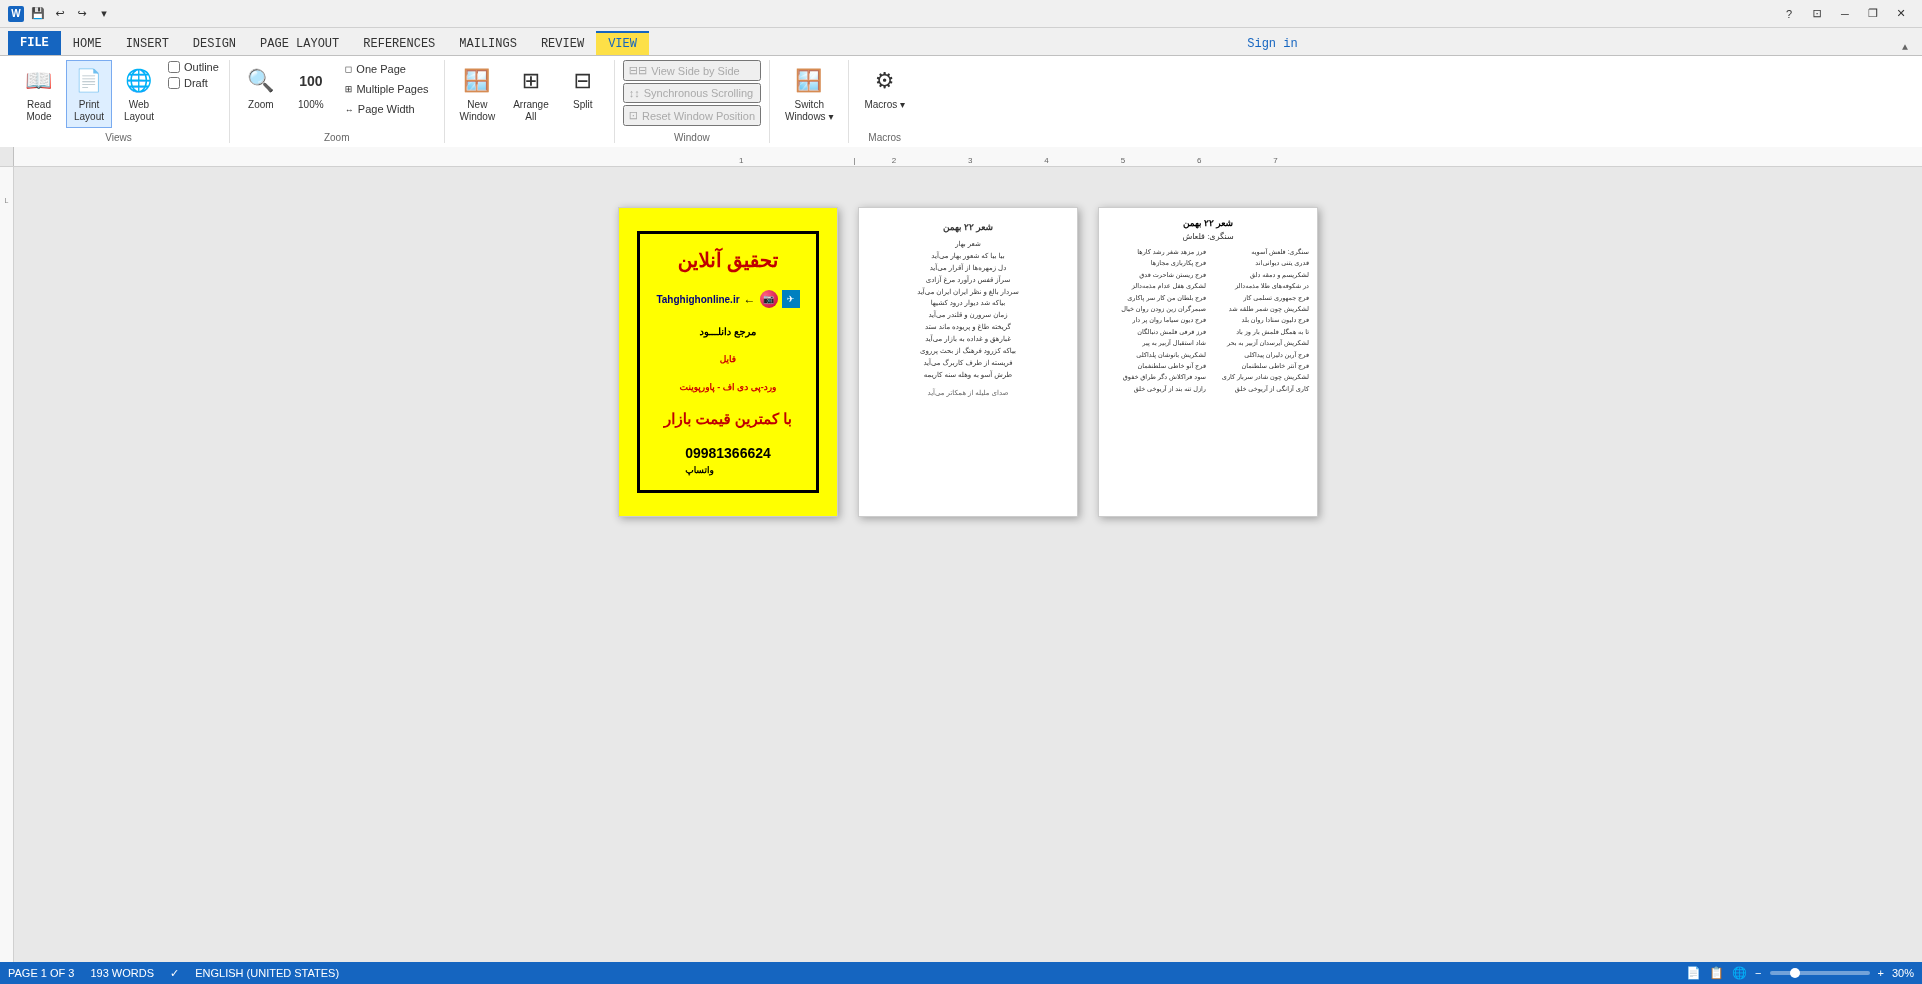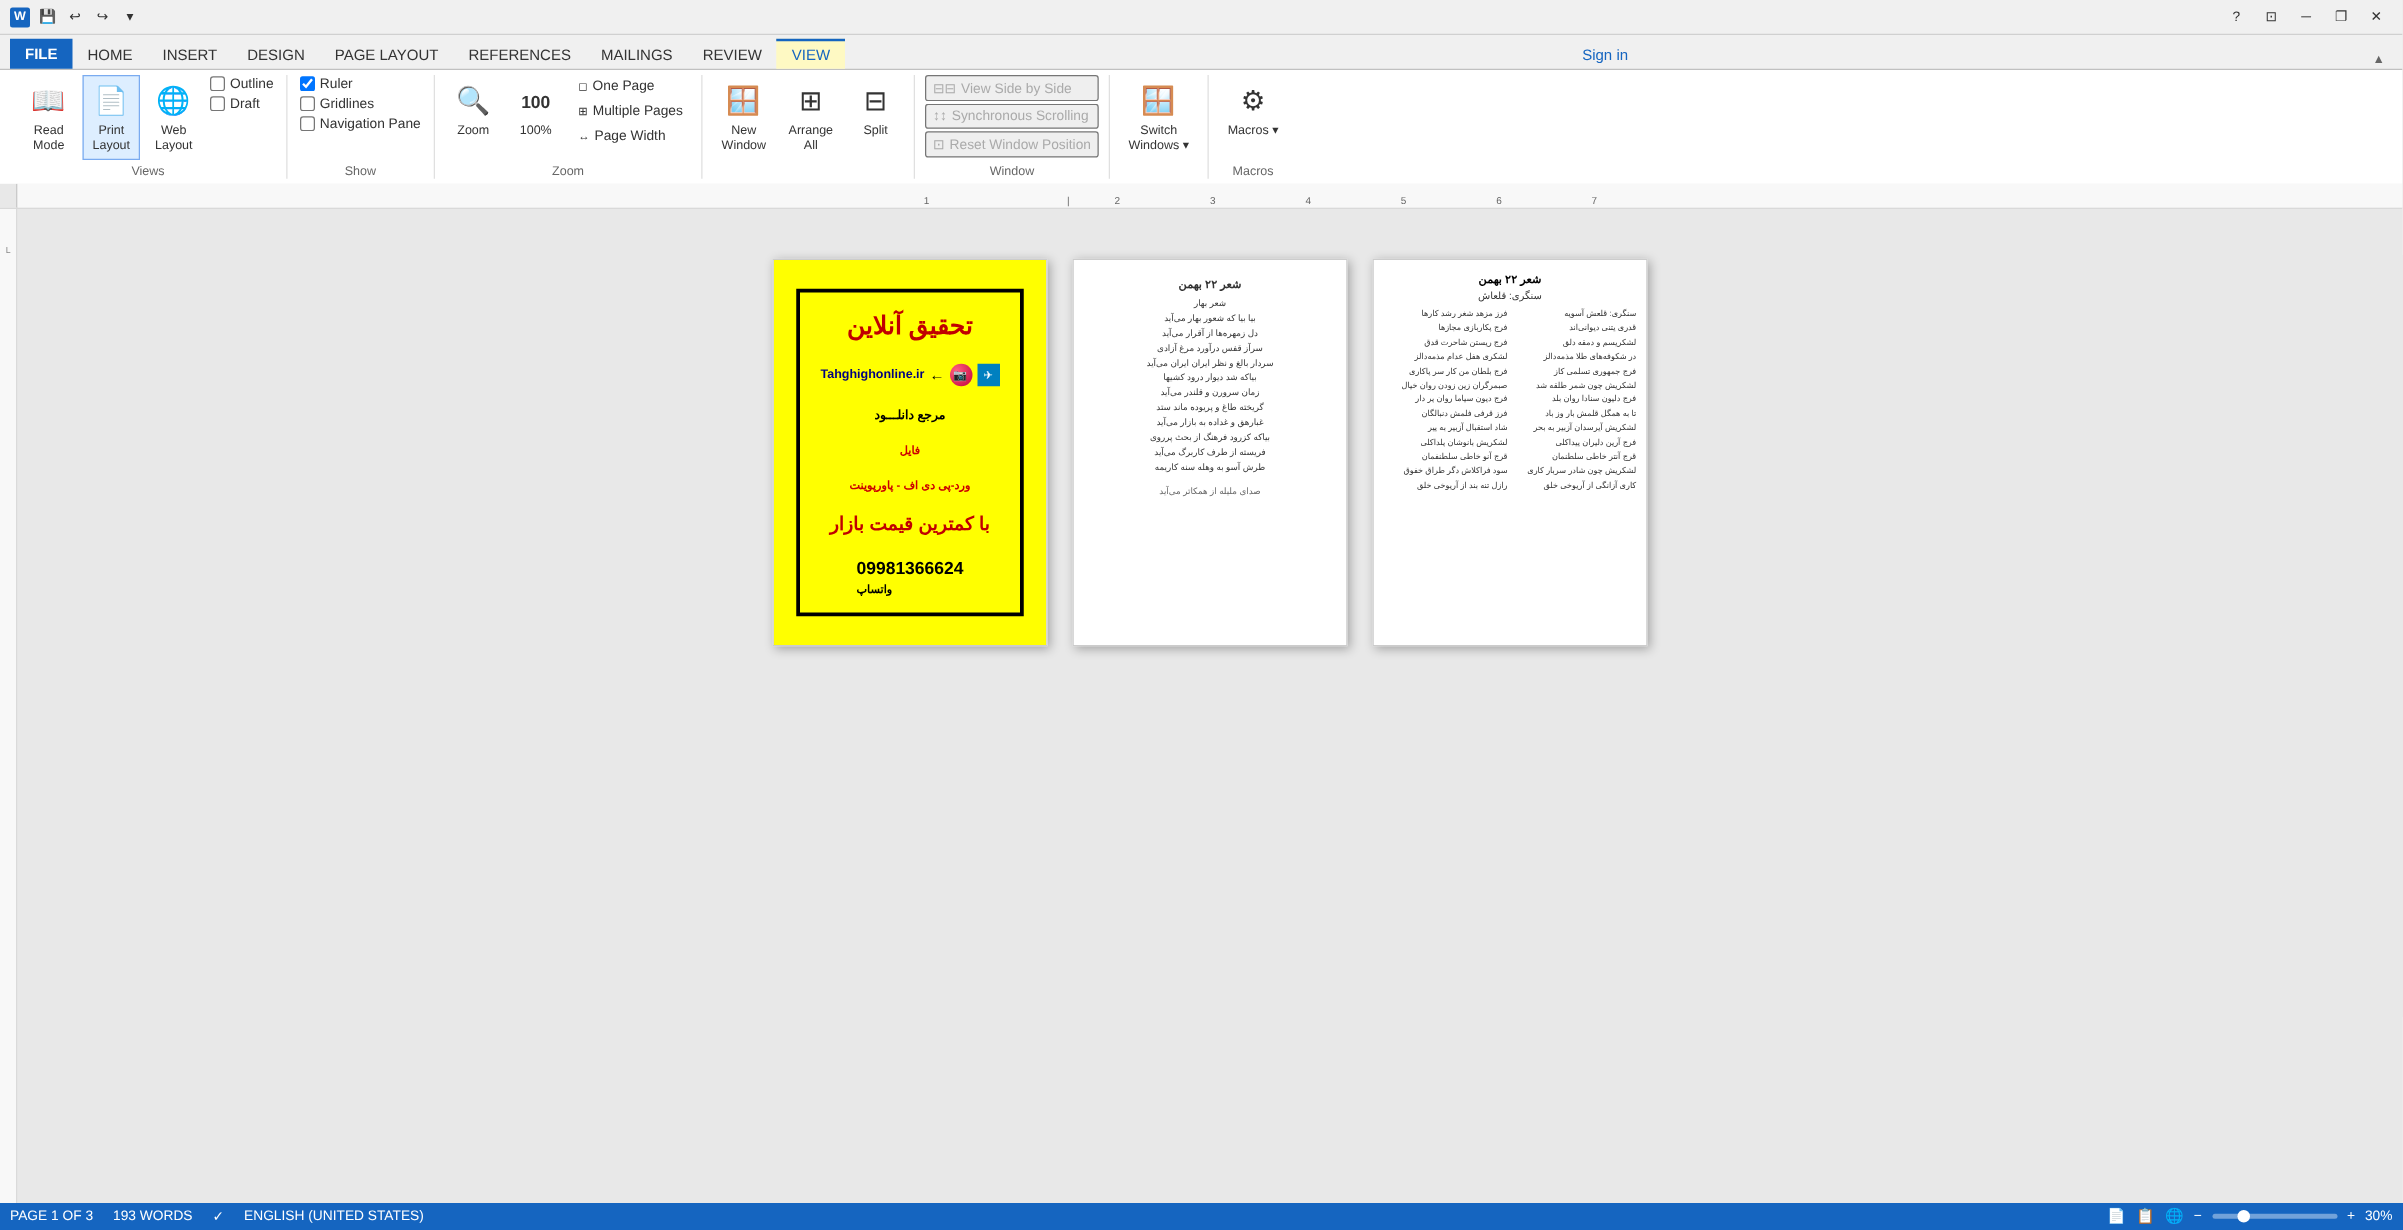--- a/index.html
+++ b/index.html
@@ -24,20 +24,21 @@
     .win-btn { width: 26px; height: 20px; display: flex; align-items: center; justify-content: center; cursor: pointer; font-size: 11px; background: transparent; border: none; color: #333; }
 
     
     .tab-bar {
       background: #f0f0f0;
       display: flex;
       align-items: flex-end;
       padding: 0 8px;
       height: 28px;
       border-bottom: 1px solid #c0c0c0;
+      font-family: Liberation Mono, monospace;
     }
     .tab-file {
       background: #1565c0;
       color: white;
       padding: 4px 12px;
       font-size: 12px;
       font-weight: bold;
       cursor: pointer;
       height: 24px;
       display: flex;
@@ -47,21 +48,21 @@
       padding: 4px 12px;
       font-size: 12px;
       cursor: pointer;
       height: 24px;
       display: flex;
       align-items: center;
       color: #333;
       border-top: 2px solid transparent;
     }
     .tab-item.active {
-      background: #fef9c3;
+      background: #fde047;
       border-top: 2px solid #1565c0;
       color: #1565c0;
     }
     .tab-right { margin-left: auto; padding: 4px 8px; font-size: 12px; color: #1565c0; cursor: pointer; }
 
     
     .ribbon-content {
       background: white;
       display: flex;
       align-items: stretch;
@@ -336,39 +337,20 @@
           </label>
         <label class="checkbox-item">
             <input type="checkbox" style=""> 
             <span>Draft</span>
           </label>
       </div>
     </div>
     <div class="ribbon-group-label">Views</div>
   </div>
 
-  <div class="ribbon-group">
-    <div class="ribbon-group-content">
-      <div class="small-btns-col">
-        <label class="checkbox-item">
-            <input type="checkbox" checked="" style=""> 
-            <span>Ruler</span>
-          </label>
-        <label class="checkbox-item">
-            <input type="checkbox" style=""> 
-            <span>Gridlines</span>
-          </label>
-        <label class="checkbox-item">
-            <input type="checkbox" style=""> 
-            <span>Navigation Pane</span>
-          </label>
-      </div>
-    </div>
-    <div class="ribbon-group-label">Show</div>
-  </div>
 
   <div class="ribbon-group">
     <div class="ribbon-group-content">
       <button class="ribbon-btn-large">
         <div class="ribbon-icon-large">🔍</div>
         <span class="ribbon-btn-label">Zoom</span>
       </button>
       <button class="ribbon-btn-large">
         <div class="ribbon-icon-large" style="font-size:14px;font-weight:bold;">100</div>
         <span class="ribbon-btn-label">100%</span>

